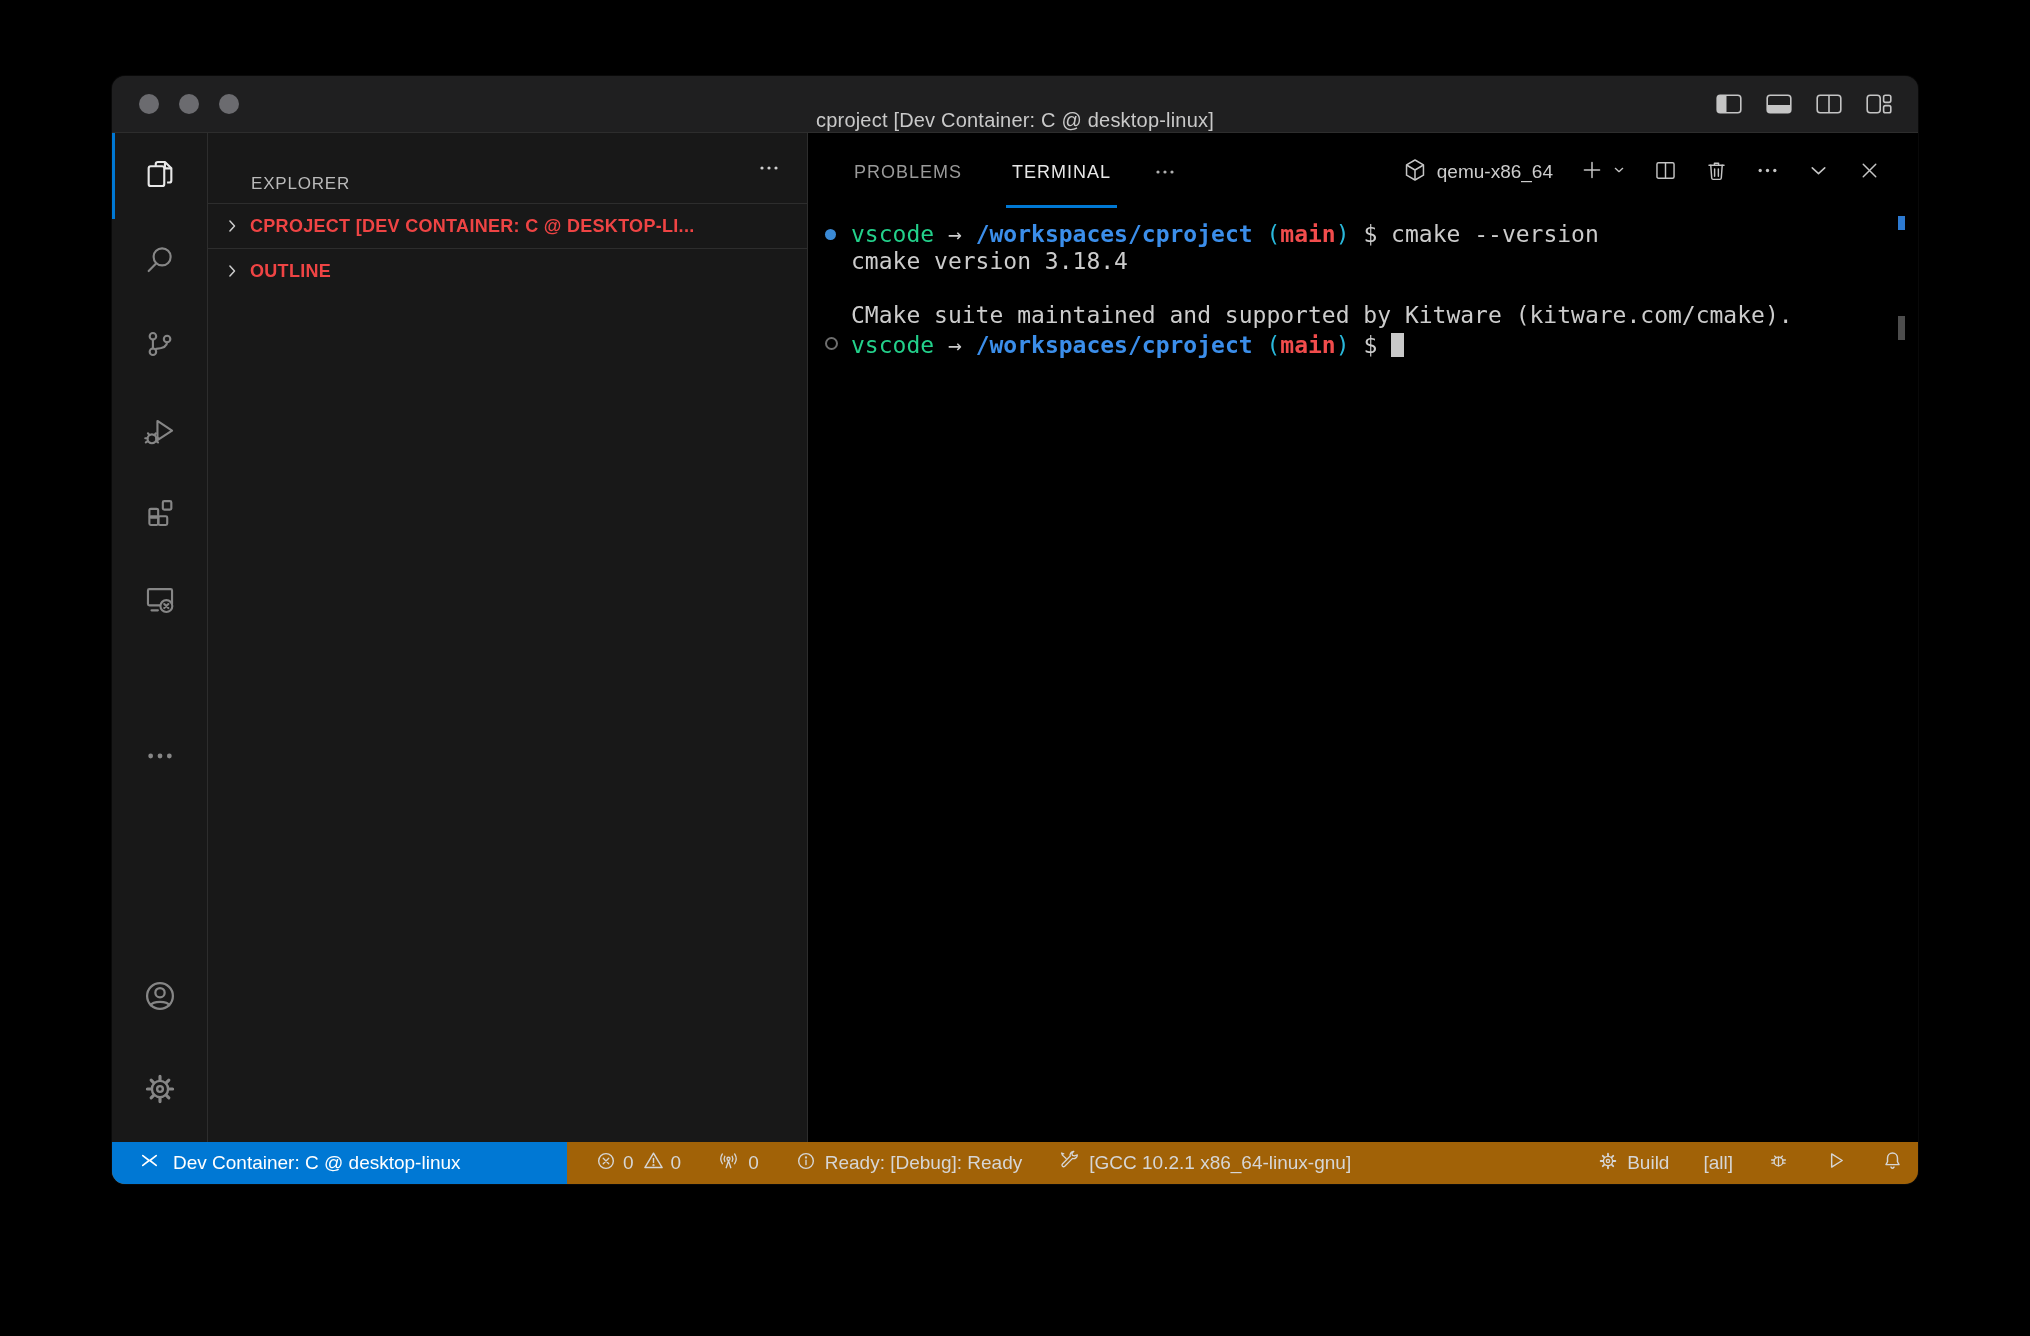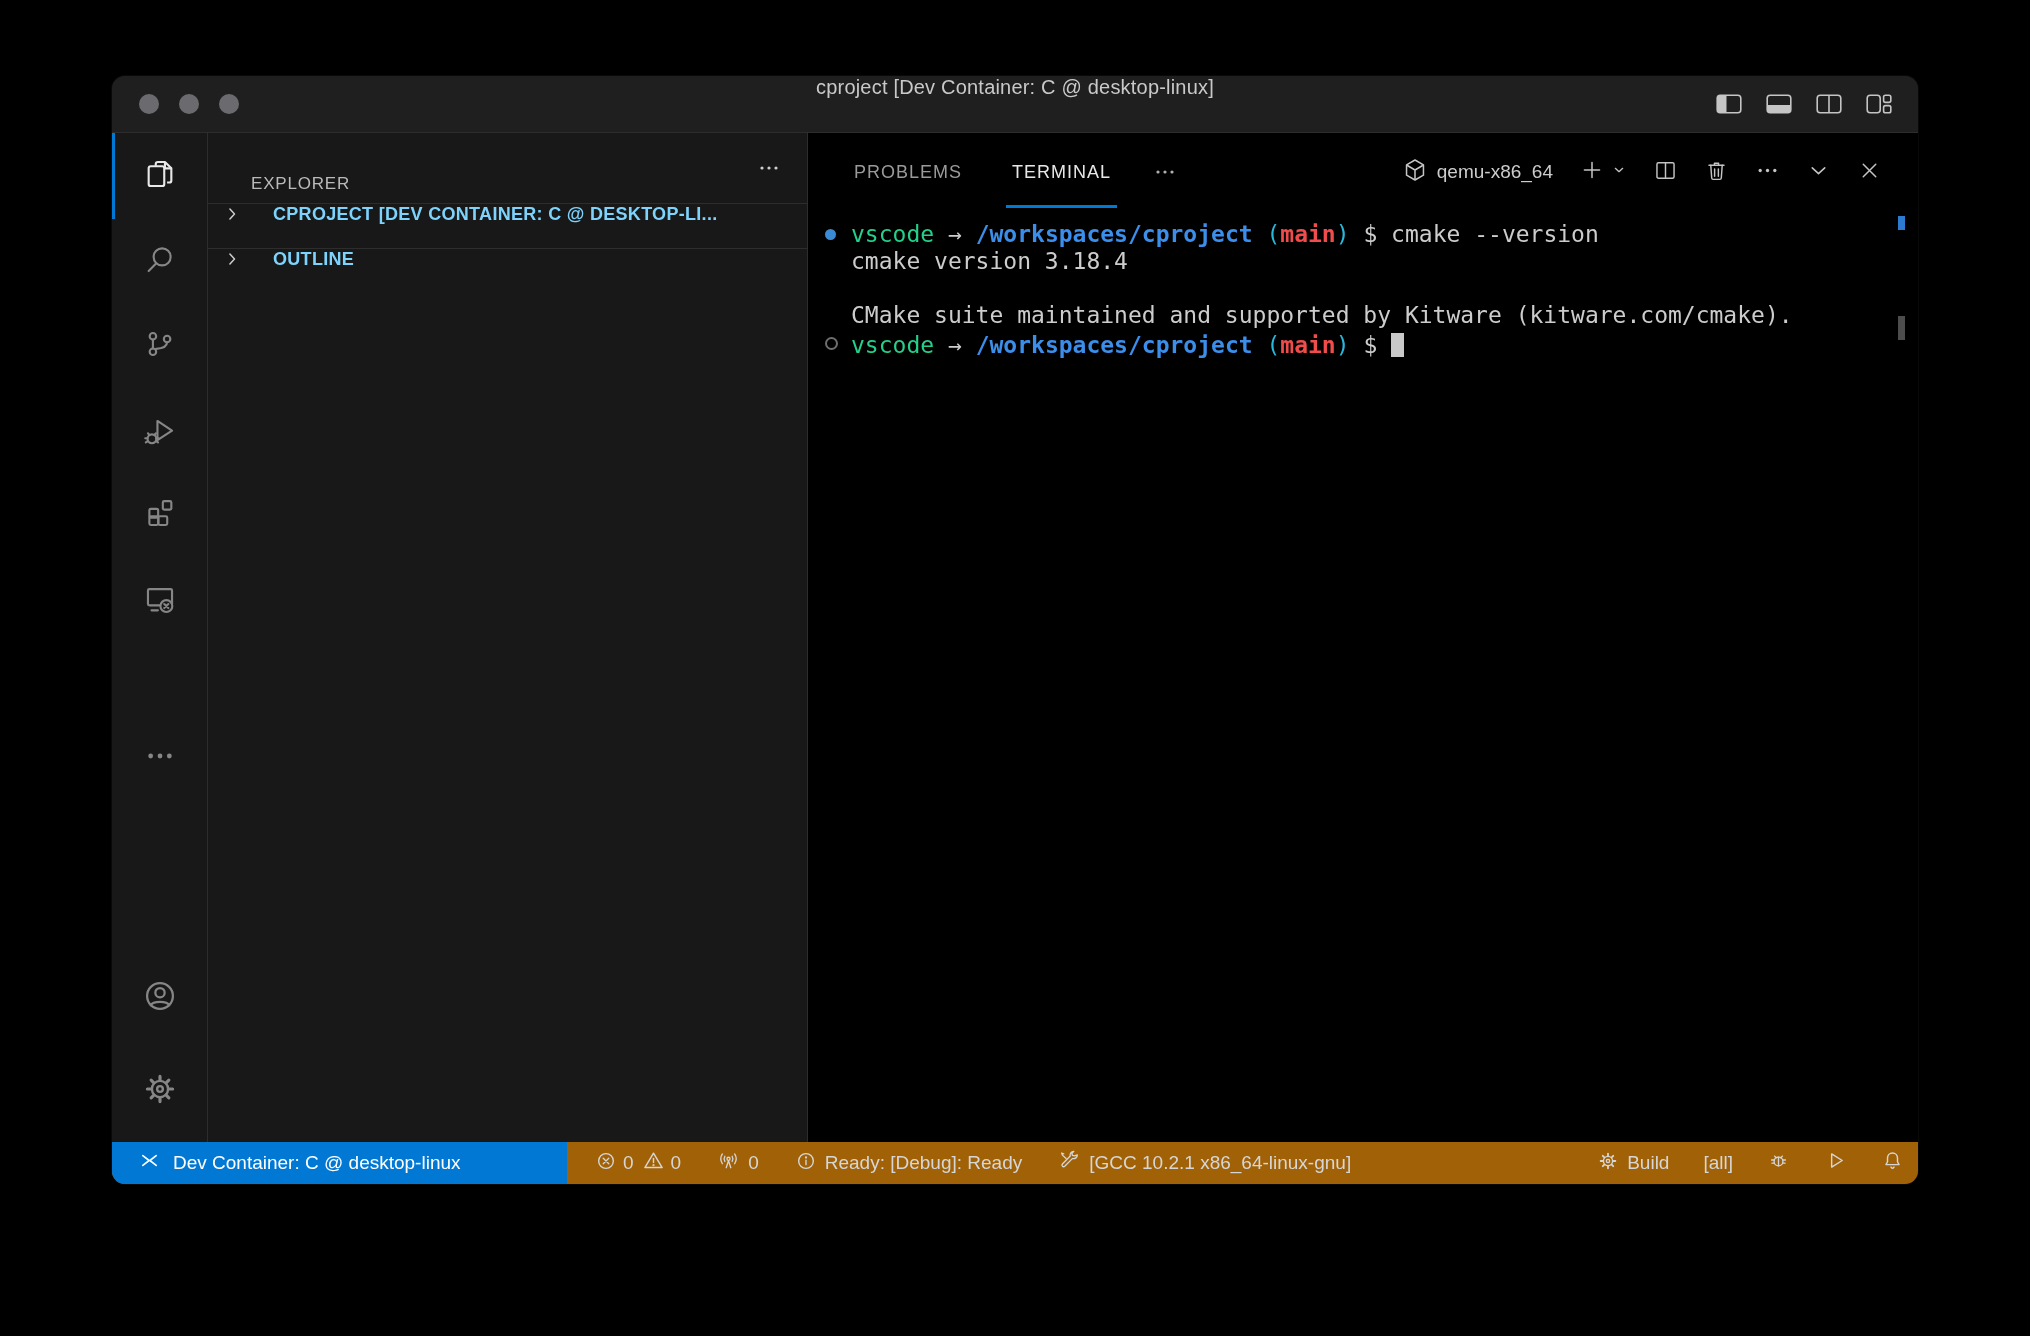--- a/index.html
+++ b/index.html
@@ -2,38 +2,38 @@
 <html style="--accent: #0078d4; --term-green: #23d18b; --term-blue: #3b8eea; --term-cyan: #29b8db; --term-red: #f14c4c; --term-fg: #cccccc;"><head>
 <meta charset="utf-8">
 <style>
   html,body{margin:0;padding:0;background:#000;}
   .stage{position:relative;width:2030px;height:1336px;background:#000;overflow:hidden;
          font-family:"Liberation Sans",sans-serif;-webkit-font-smoothing:antialiased;}
   .window{position:absolute;left:112px;top:76px;width:1806px;height:1108px;border-radius:13px;
           overflow:hidden;background:#1b1b1b;display:flex;flex-direction:column;box-shadow:0 0 0 1px #090909;}
   
   .titlebar{position:relative;height:56px;flex:0 0 56px;background:#1f1f20;border-bottom:1px solid #2d2d2d;
-            display:flex;align-items:flex-start;}
+            display:flex;align-items:flex-end;}
   .traffic{position:absolute;left:27px;top:18px;display:flex;gap:20px;}
   .traffic span{width:20px;height:20px;border-radius:50%;background:#6b6b6f;display:block;}
   .win-title{flex:1;text-align:center;color:#c9c9c9;font-size:20px;letter-spacing:.2px;}
   .tb-icons{position:absolute;right:26px;top:0;height:100%;display:flex;align-items:center;gap:24px;color:#c5c5c5;}
   .tb-icons svg{display:block;}
   
   .body{flex:1;display:flex;min-height:0;}
   .activitybar{position:relative;width:95px;flex:0 0 95px;background:#181818;border-right:1px solid #2d2d2d;}
   .ab-ind{position:absolute;left:0;top:0;width:3px;height:86px;background:var(--accent);}
   .ab-item{position:absolute;left:0;width:95px;height:64px;display:flex;align-items:center;justify-content:center;color:#868686;}
   .ab-item.active{color:#e8e8e8;}
   
   .sidebar{width:599px;flex:0 0 599px;background:#181818;border-right:1px solid #2d2d2d;color:#cccccc;}
   .sb-header{height:70px;display:flex;align-items:center;padding:0 26px 0 43px;}
   .sb-title{font-size:17px;letter-spacing:.8px;color:#bababa;margin-top:32px;}
   .sb-more{margin-left:auto;color:#cfcfcf;display:flex;}
-  .sb-section{height:44px;display:flex;align-items:flex-start;padding:0 10px 0 14px;border-top:1px solid #2d2d2d;color:#7dd3fc;overflow:hidden;gap:23px;}
+  .sb-section{height:44px;display:flex;align-items:center;padding:0 10px 0 14px;border-top:1px solid #2d2d2d;color:#ef4444;overflow:hidden;}
   .sb-section + .sb-section{border-top:1px solid #2d2d2d;}
   .sb-section .chev{flex:0 0 22px;color:#cccccc;display:flex;margin-right:6px;}
   .sb-section .lbl{font-weight:bold;font-size:18px;letter-spacing:.3px;white-space:nowrap;overflow:hidden;}
   
   .panel{position:relative;flex:1;background:#000000;display:flex;flex-direction:column;min-width:0;}
   .panel-header{height:78px;flex:0 0 78px;display:flex;align-items:stretch;padding-left:44px;}
   .ptab{position:relative;display:flex;align-items:center;margin-right:46px;padding:0 2px;
         font-size:18px;letter-spacing:1px;color:#9a9a9a;}
   .ptab.active{color:#e7e7e7;}
   .ptab.active::after{content:"";position:absolute;left:-4px;right:-4px;bottom:3px;height:3px;background:var(--accent);}

